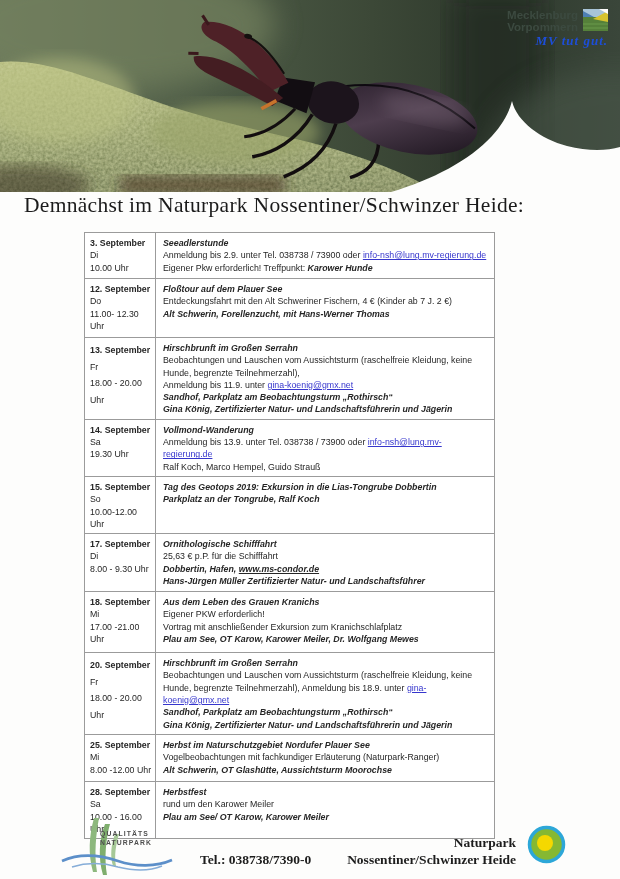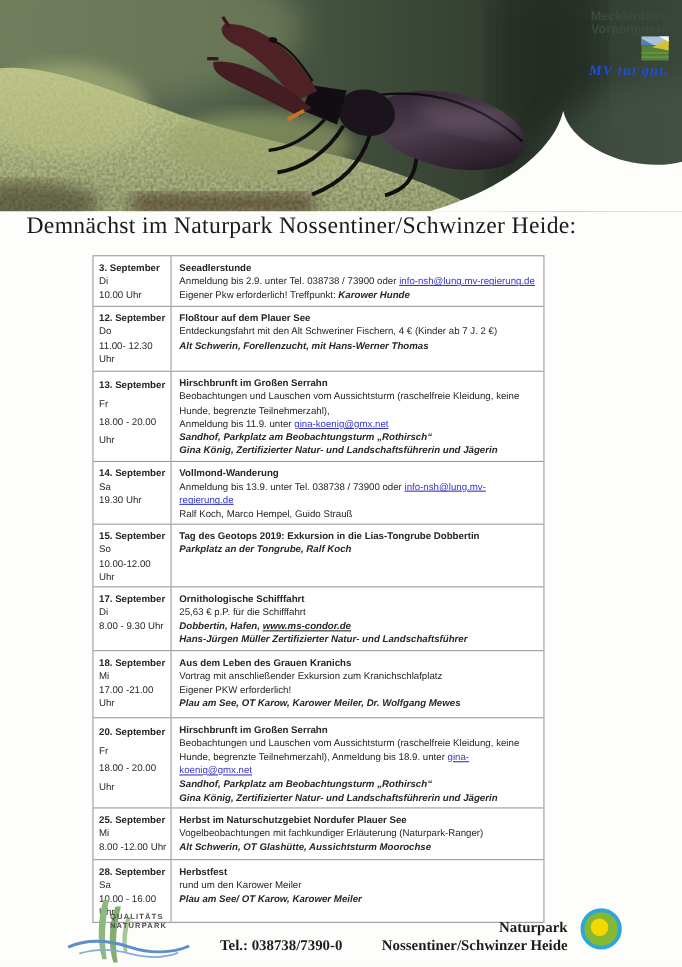--- a/index.html
+++ b/index.html
@@ -1,39 +1,39 @@
 <!DOCTYPE html>
 <html><head>
 <meta charset="utf-8">
 <style>
   html,body{margin:0;padding:0;background:#e8e8e8;}
   .page{position:relative;width:620px;height:879px;background:#fdfdfc;overflow:hidden;
         font-family:"Liberation Sans",sans-serif;}
   
   .photo{position:absolute;top:0;left:0;width:620px;height:192px;}
   .mv-logo{position:absolute;top:9px;right:12px;text-align:right;}
-  .mv-row{display:flex;align-items:flex-end;justify-content:flex-end;flex-direction:column;}
+  .mv-row{display:flex;align-items:flex-start;justify-content:flex-end;}
   .mv-name{font-size:11.5px;font-weight:bold;line-height:12px;text-align:right;color:#3c4a40;}
   .mv-icon{margin-left:5px;}
   .mv-tagline{font-family:"Liberation Serif",serif;font-style:italic;font-weight:bold;
               color:#1d4ed8;font-size:13px;margin-top:0;letter-spacing:1px;}
   
   .title{position:absolute;top:193px;left:24px;width:580px;font-family:"Liberation Serif",serif;
          font-weight:normal;font-size:21.5px;color:#1b1b1b;letter-spacing:0.3px;white-space:nowrap;}
   
   .etable{position:absolute;top:232px;left:84px;width:411px;border:1px solid #9b9b9b;
           background:#fff;color:#262626;box-sizing:border-box;}
   .row{display:flex;border-top:1px solid #9b9b9b;}
   .row:first-child{border-top:0;}
   .cdate{flex:0 0 71px;width:71px;box-sizing:border-box;border-right:1px solid #9b9b9b;
          padding:4px 2px 3px 5px;font-size:8.8px;line-height:12.3px;}
   .cdate .d0{font-weight:bold;}
   .spread .cdate{line-height:16.5px;}
   .cdesc{flex:1;padding:4px 6px 3px 7px;font-size:8.8px;line-height:12.3px;}
-  .t{font-weight:bold;}
+  .t{font-weight:bold;font-style:italic;}
   .bi{font-weight:bold;font-style:italic;}
   .lnk{color:#3636cd;text-decoration:underline;cursor:pointer;}
   .lnkd{color:inherit;text-decoration:underline;font-weight:bold;font-style:italic;cursor:pointer;margin-top:29px;}
   
   .footer{position:absolute;left:0;top:813px;width:620px;height:66px;}
   .qlogo{position:absolute;left:58px;top:1px;}
   .qtext{position:absolute;left:100px;top:16px;font-size:6.8px;letter-spacing:1.1px;
          font-weight:bold;color:#4e4e4e;line-height:9px;}
   .phone{position:absolute;left:200px;top:39px;font-family:"Liberation Serif",serif;
          font-weight:bold;font-size:13.5px;color:#1d1d1d;}
@@ -225,22 +225,22 @@
 
     <div class="row" style="min-height:60px">
       <div class="cdate">
         <div class="d0">18. September</div>
         <div>Mi</div>
         <div>17.00 -21.00</div>
         <div>Uhr</div>
       </div>
       <div class="cdesc">
         <div class="t">Aus dem Leben des Grauen Kranichs</div>
+        <div>Eigener PKW erforderlich!</div>
         <div>Vortrag mit anschließender Exkursion zum Kranichschlafplatz</div>
-        <div>Eigener PKW erforderlich!</div>
         <div class="bi">Plau am See, OT Karow, Karower Meiler, Dr. Wolfgang Mewes</div>
       </div>
     </div>
 
     <div class="row spread" style="min-height:64px">
       <div class="cdate">
         <div class="d0">20. September</div>
         <div>Fr</div>
         <div>18.00 - 20.00</div>
         <div>Uhr</div>

